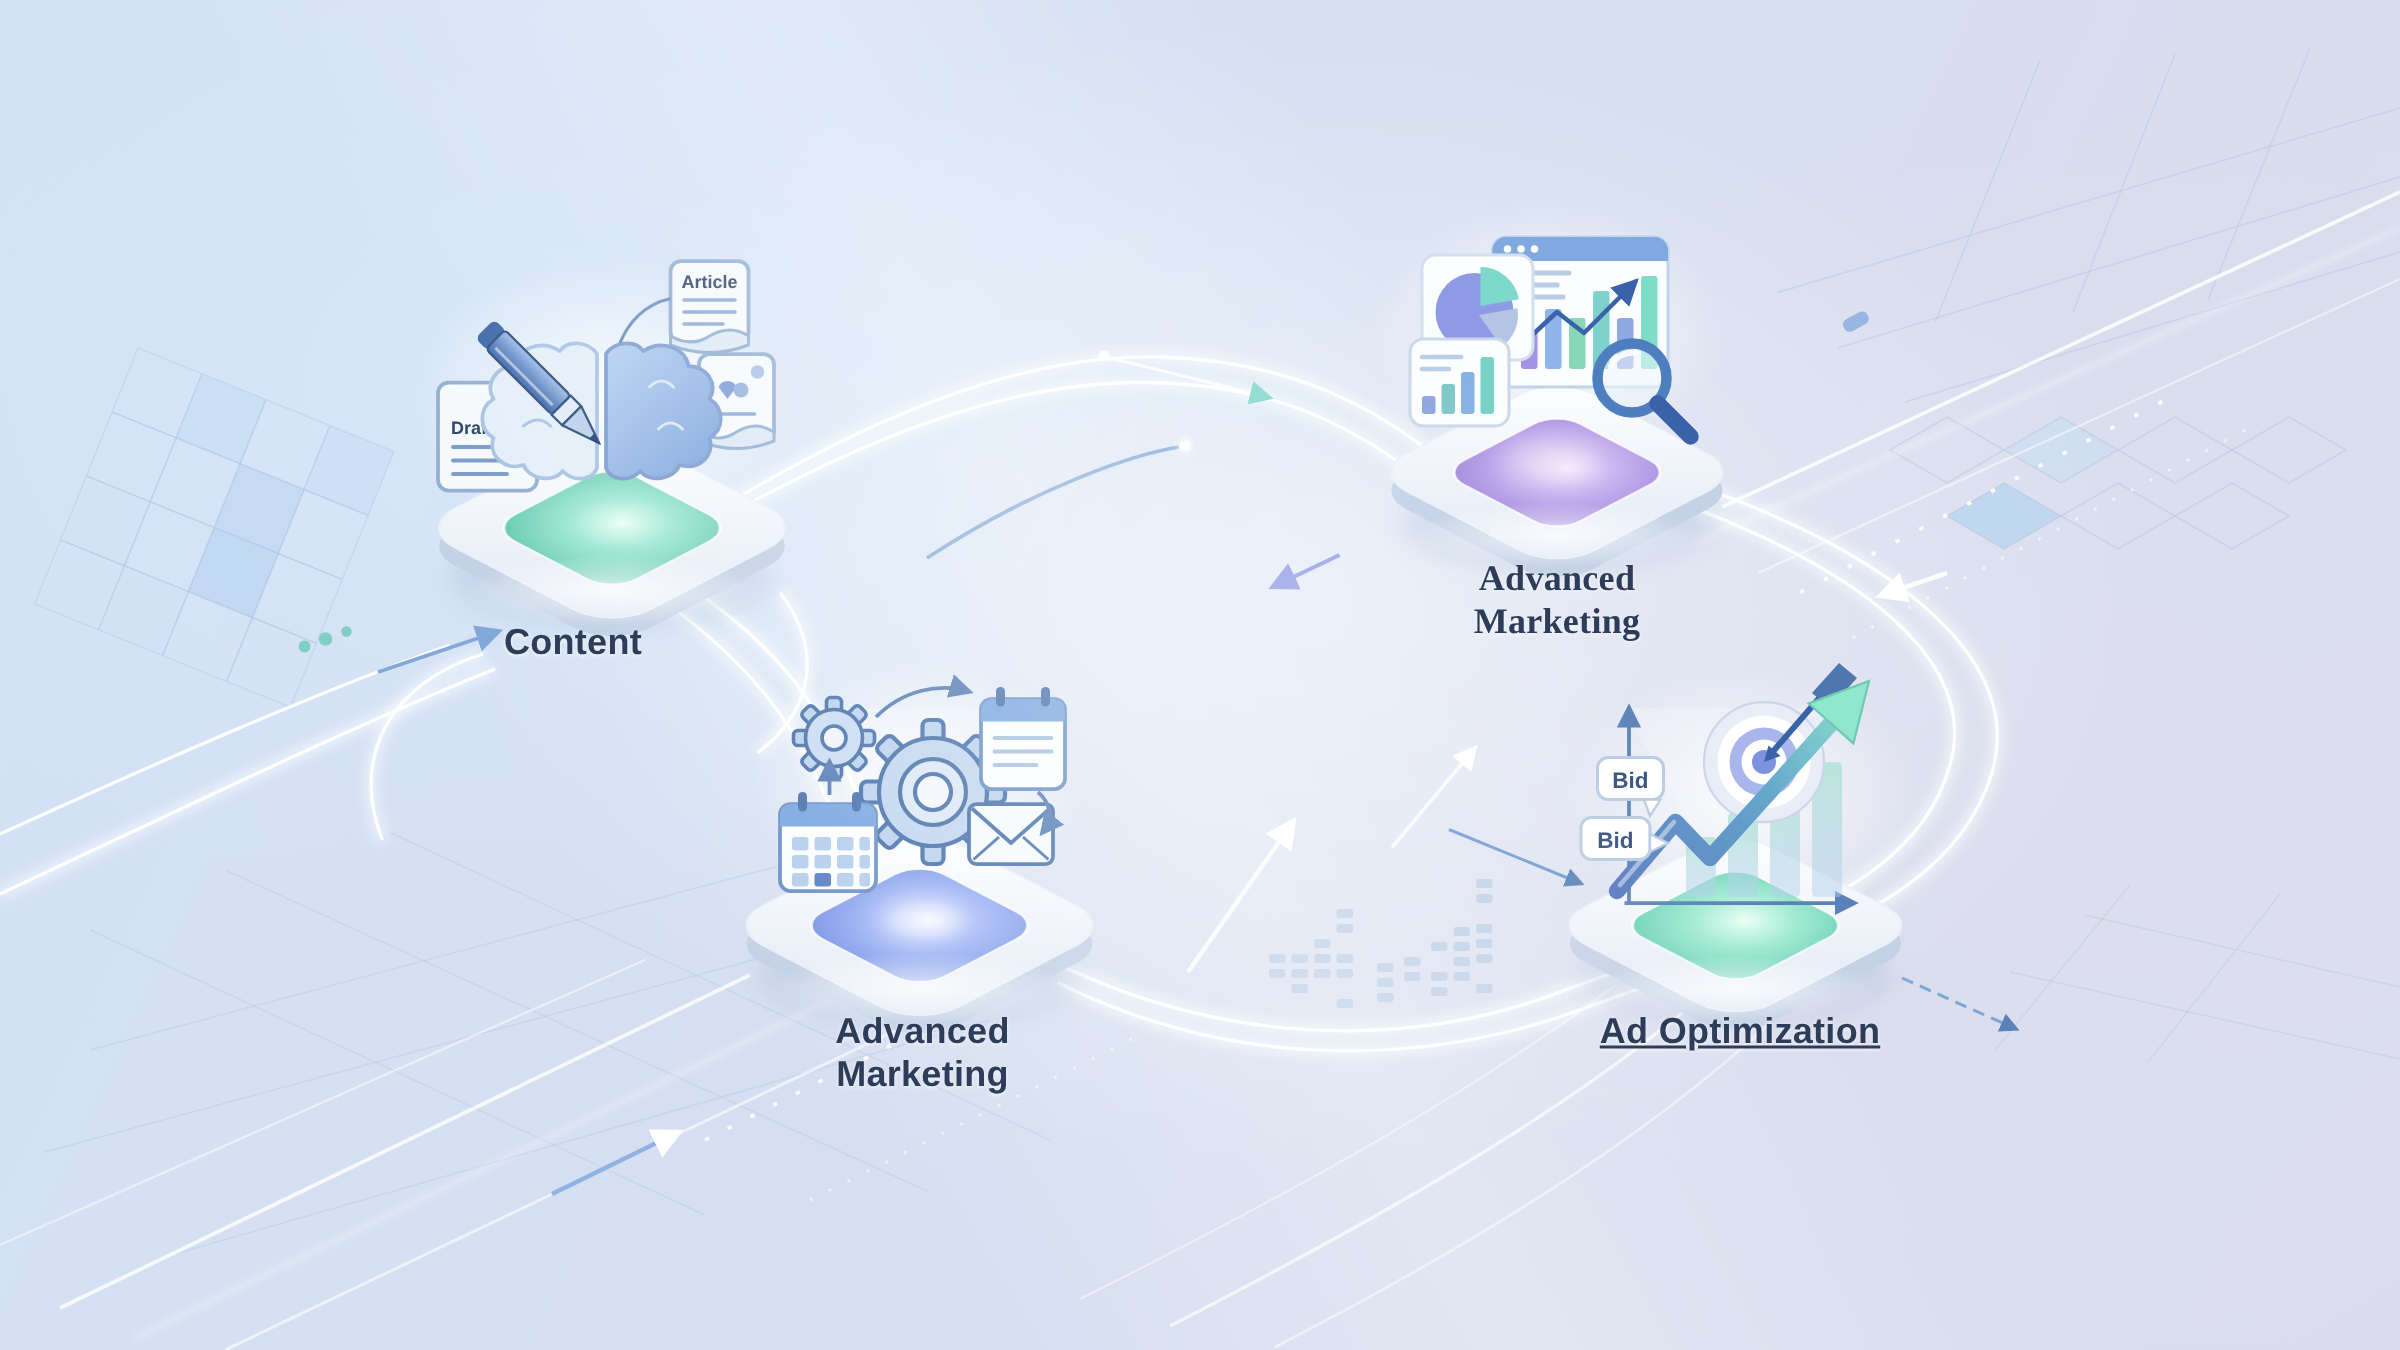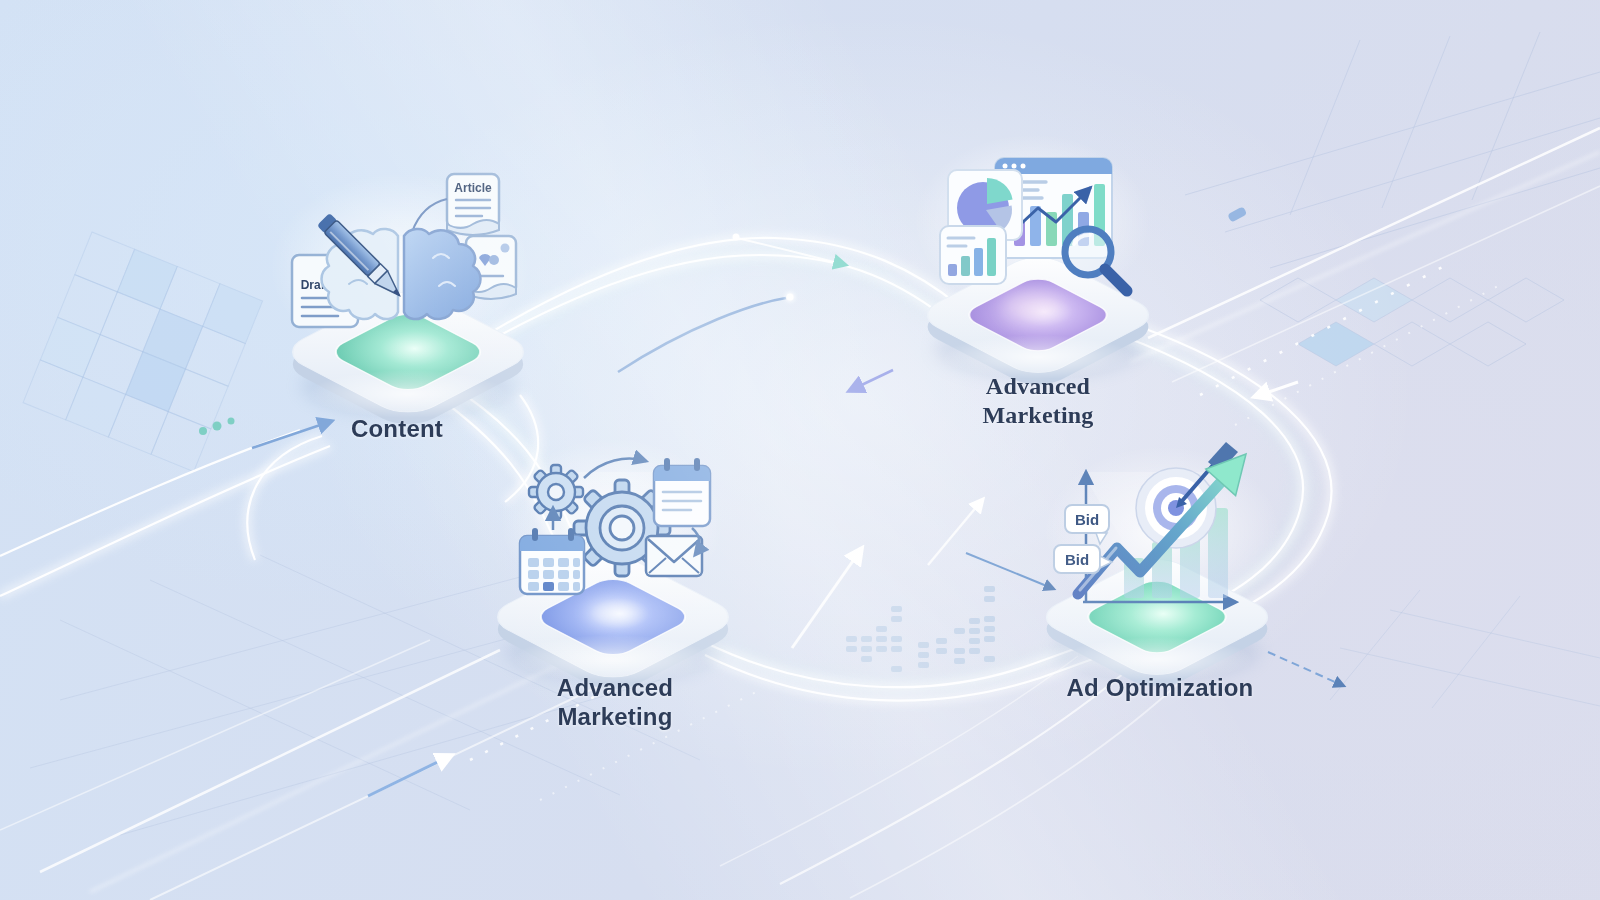--- a/index.html
+++ b/index.html
@@ -560,29 +560,29 @@
       <text class="bid-label" x="1087" y="525" text-anchor="middle">Bid</text>
     </g>
     <g>
       <rect x="1054" y="545" width="46" height="28" rx="7" fill="#ffffff" stroke="#b9cbe2" stroke-width="2"></rect>
       <polygon points="1100,556 1112,562 1100,568" fill="#ffffff" stroke="#b9cbe2" stroke-width="1.5"></polygon>
       <text class="bid-label" x="1077" y="565" text-anchor="middle">Bid</text>
     </g>
   </g>
 </svg>
 
-<div class="node-label" style="left:297px;top:415px;width:200px;">
+<div class="node-label" style="left:282px;top:415px;width:200px;">
   <span>Content</span>
 </div>
 <div class="node-label" style="left:938px;top:372px;width:200px;font-family:Liberation Serif, serif;">
   <span>Advanced</span>
   <span>Marketing</span>
 </div>
 <div class="node-label" style="left:515px;top:674px;width:200px;">
   <span>Advanced</span>
   <span>Marketing</span>
 </div>
-<div class="node-label" style="left:1035px;top:674px;width:250px;">
+<div class="node-label" style="left:1035px;top:674px;width:250px;text-decoration:underline;">
   <span>Ad Optimization</span>
   <span></span>
 </div>
 
 </div>
 
 </body></html>

